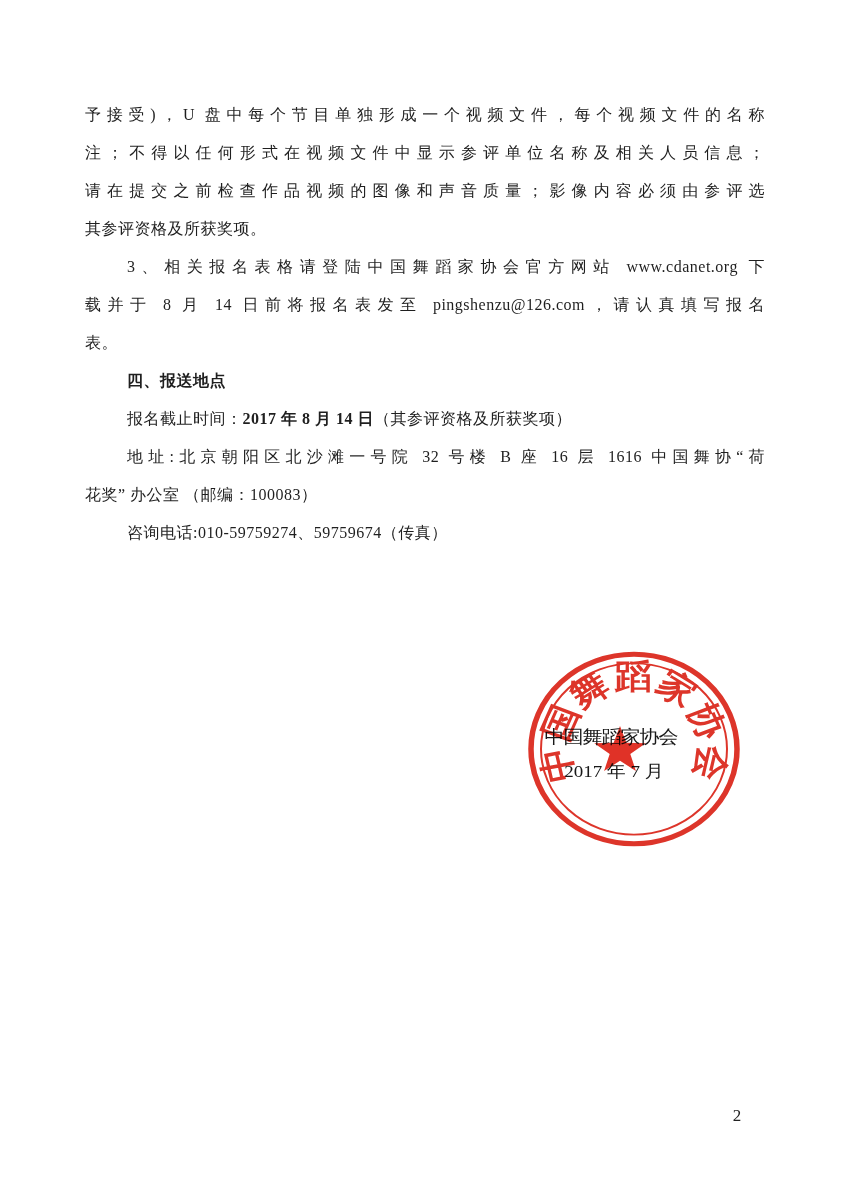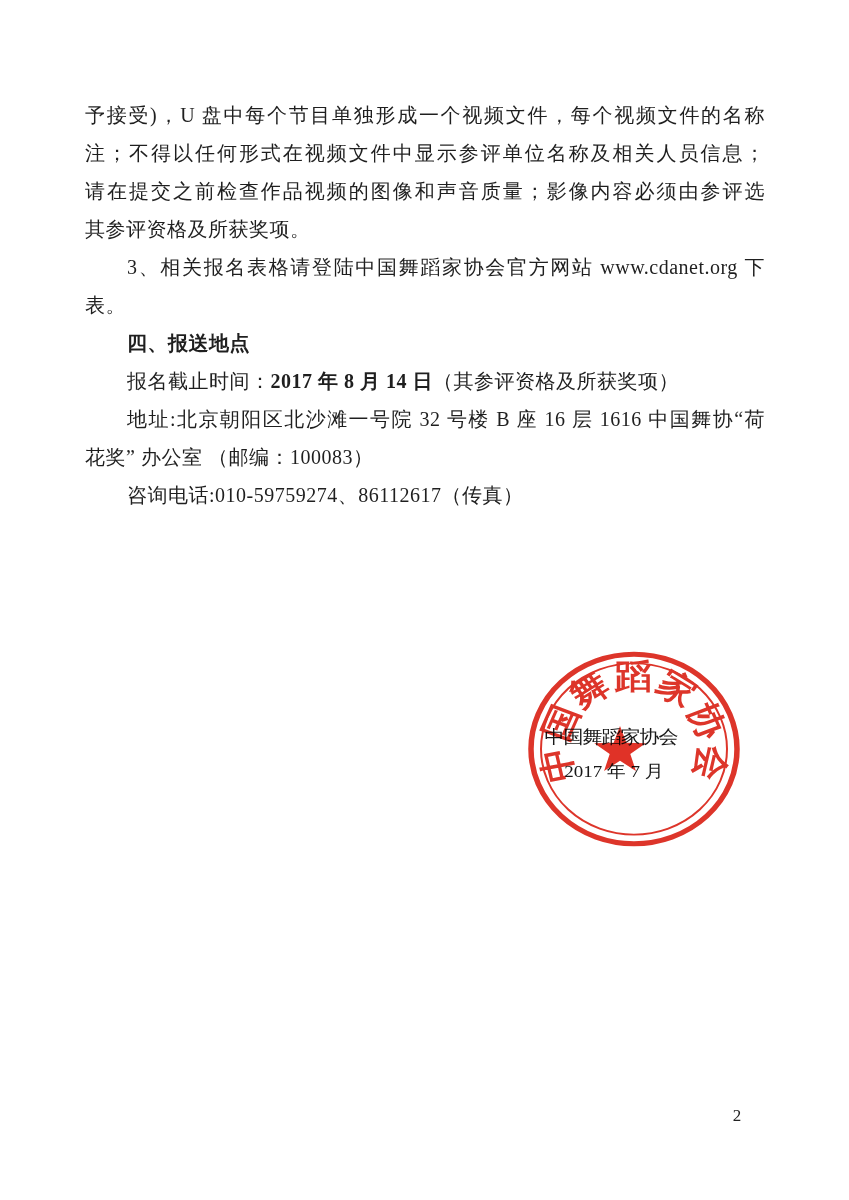--- a/index.html
+++ b/index.html
@@ -19,21 +19,21 @@
   }
   .doc-body {
     position: absolute;
     left: 85px;
     top: 96px;
     width: 680px;
   }
   .line {
     height: 38px;
     line-height: 38px;
-    font-size: 20px;
+    font-size: 16px;
     letter-spacing: 0.5px;
     white-space: pre-wrap;
     text-align: left;
   }
   .line.justify {
     text-align: justify;
     text-align-last: justify;
   }
   .line.indent {
     text-indent: 42px;
@@ -81,26 +81,27 @@
 <body>
 
 <div class="page">
 
   <div class="doc-body" id="doc-body">
       <div class="line justify"><span class="">予接受)，U 盘中每个节目单独形成一个视频文件，每个视频文件的名称</span></div>
       <div class="line justify"><span class="">注；不得以任何形式在视频文件中显示参评单位名称及相关人员信息；</span></div>
       <div class="line justify"><span class="">请在提交之前检查作品视频的图像和声音质量；影像内容必须由参评选</span></div>
       <div class="line"><span class="">其参评资格及所获奖项。</span></div>
       <div class="line justify indent"><span class="">3、相关报名表格请登陆中国舞蹈家协会官方网站 www.cdanet.org 下</span></div>
+      <div class="line justify"><span class="">载并于 8 月 14 日前将报名表发至 pingshenzu@126.com，请认真填写报名</span></div>
       <div class="line"><span class="">表。</span></div>
       <div class="line indent"><span class="seg-bold">四、报送地点</span></div>
       <div class="line indent"><span class="">报名截止时间：</span><span class="seg-bold">2017 年 8 月 14 日</span><span class="">（其参评资格及所获奖项）</span></div>
       <div class="line justify indent"><span class="">地址:北京朝阳区北沙滩一号院 32 号楼 B 座 16 层 1616 中国舞协“荷</span></div>
       <div class="line"><span class="">花奖” 办公室 （邮编：100083）</span></div>
-      <div class="line indent"><span class="">咨询电话:010-59759274、86112617（传真）</span></div>
+      <div class="line indent"><span class="">咨询电话:010-59759274、59759674（传真）</span></div>
     </div>
 
   <div class="stamp">
     <svg viewBox="0 0 240 240" xmlns="http://www.w3.org/2000/svg">
 
       <text class="stamp-black-text" x="97" y="113" text-anchor="middle" font-size="20" letter-spacing="-1" fill="#181818">中国舞蹈家协会</text>
       <text class="stamp-black-text" x="100" y="150" text-anchor="middle" font-size="19" letter-spacing="0" fill="#181818">2017 年 7 月</text>
 
       <g class="seal-red">
         <circle cx="120" cy="120" r="103" fill="none" stroke="#dd352a" stroke-width="5.5"></circle>

